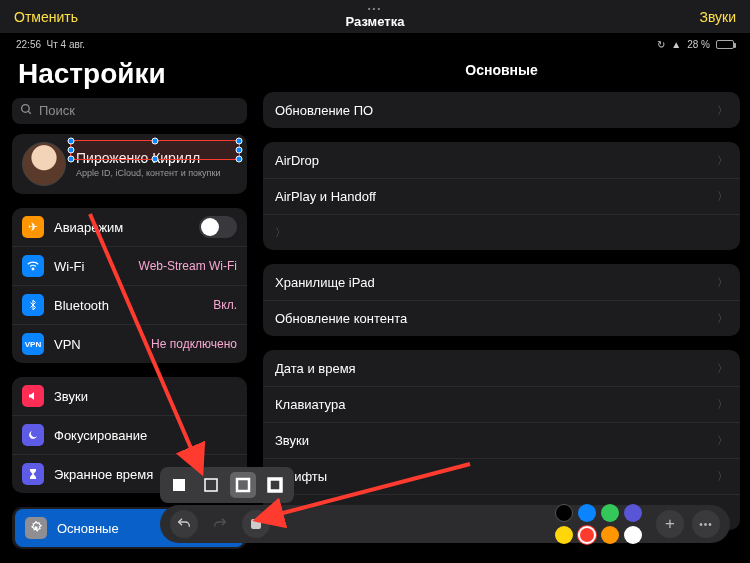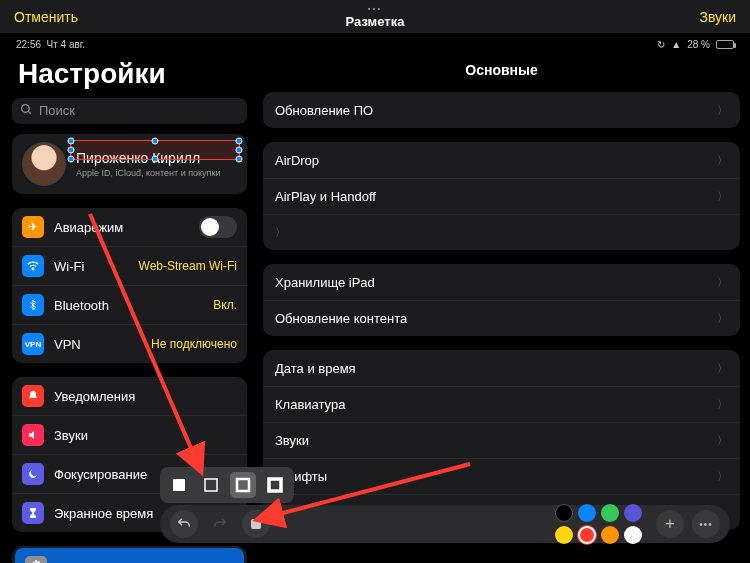--- a/index.html
+++ b/index.html
@@ -59,21 +59,21 @@
     min-height: 36px;
   }
   .group .row:first-child { border-top: none; }
   .row .icon {
     width: 22px; height: 22px; border-radius: 5px;
     display: flex; align-items: center; justify-content: center;
     font-size: 12px;
     flex-shrink: 0;
   }
   .row .label { flex: 1; color: #fff; }
-  .row .value { color: #fde047; font-size: 12px; }
+  .row .value { color: #f9a8d4; font-size: 12px; }
   .row-selected { background: #0a60c9; border-radius: 8px; margin: 2px 3px; border-top: none; }
   .row-selected .label { color: #fff; }
   .main-header {
     text-align: center; font-size: 14px; font-weight: 600;
     padding: 10px 0 14px 0;
   }
   .mrow {
     display: flex; align-items: center; justify-content: space-between;
     padding: 9px 12px;
     font-size: 13px;
@@ -248,28 +248,20 @@
           <span class="value">Вкл.</span>
         </div>
         <div class="row">
           <span class="icon" style="background:#0a84ff;font-size:8px;font-weight:600">VPN</span>
           <span class="label">VPN</span>
           <span class="value">Не подключено</span>
         </div>
       </div>
 
       <div class="group">
-        <div class="row">
-          <span class="icon" style="background:#ff3b30">
-            <svg width="12" height="12" viewBox="0 0 24 24" fill="#fff">
-                <path d="M12 2a6 6 0 016 6v4l2 4H4l2-4V8a6 6 0 016-6z"></path>
-              </svg>
-          </span>
-          <span class="label">Уведомления</span>
-        </div>
         <div class="row">
           <span class="icon" style="background:#ff2d55">
             <svg width="12" height="12" viewBox="0 0 24 24" fill="#fff">
                 <path d="M4 9v6h4l6 5V4L8 9H4z"></path>
               </svg>
           </span>
           <span class="label">Звуки</span>
         </div>
         <div class="row">
           <span class="icon" style="background:#5e5ce6">

